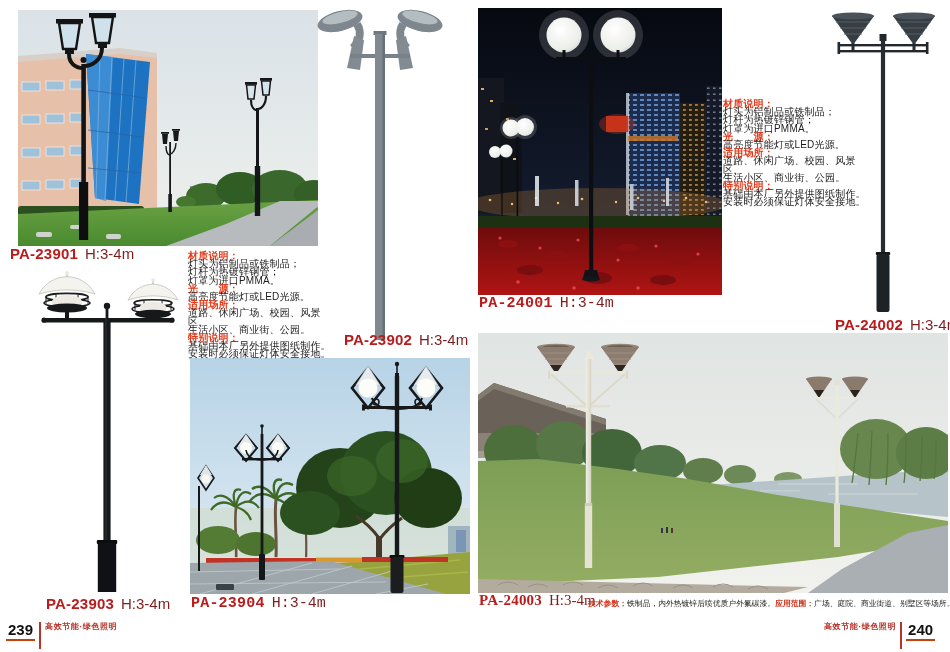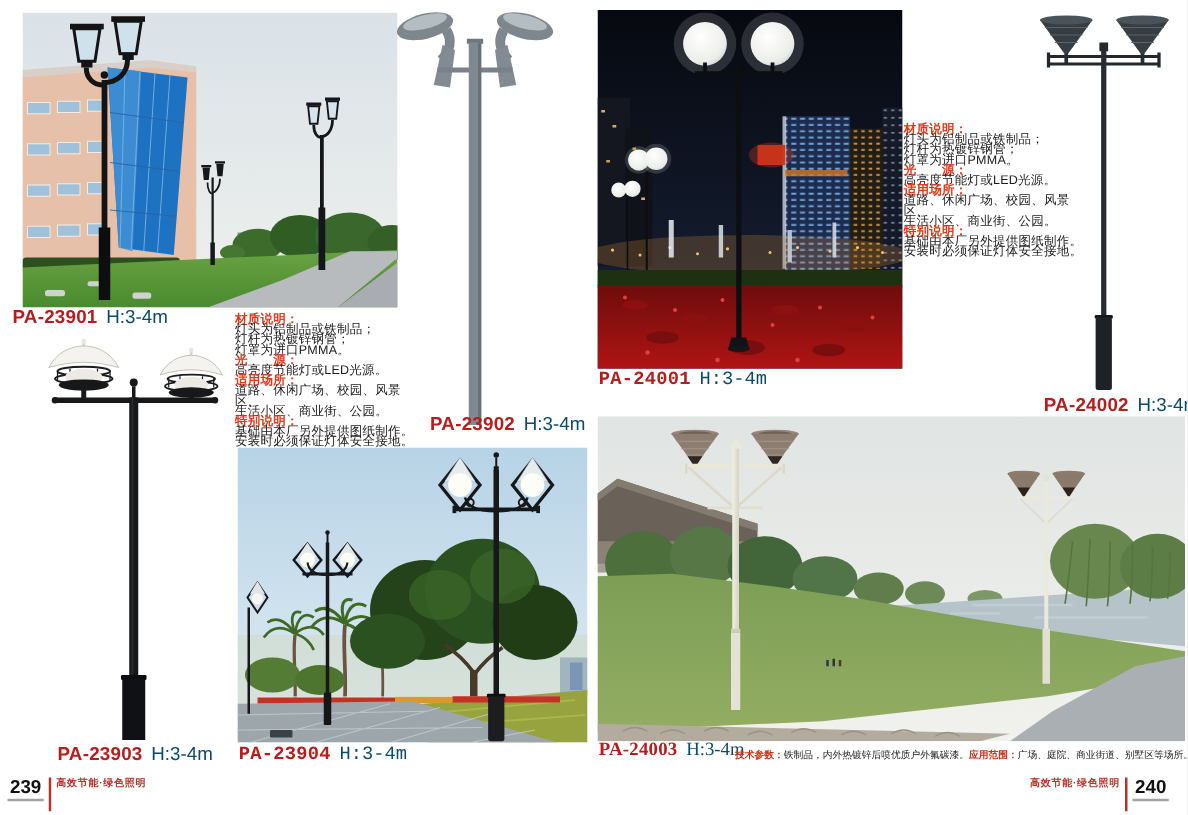--- a/index.html
+++ b/index.html
@@ -2,32 +2,32 @@
 <html><head>
 <meta charset="utf-8">
 <style>
   html,body{margin:0;padding:0;background:#e8e8e8;font-family:"Liberation Sans",sans-serif;}
   #page{position:relative;width:950px;height:652px;background:#ffffff;overflow:hidden;margin:0 auto;}
   .abs{position:absolute;}
   svg{display:block;}
   
   .plabel{position:absolute;white-space:nowrap;font-size:15px;line-height:16px;}
   .plabel .code{color:#b91c1c;font-weight:bold;letter-spacing:.2px;}
-  .plabel .size{color:#0c4a6e;margin-left:7px;}
+  .plabel .size{color:#7f1d1d;margin-left:7px;}
   
   .desc{position:absolute;width:150px;font-size:10px;line-height:8.2px;letter-spacing:.2px;}
   .desc .dh{color:#e23a1a;font-weight:bold;}
   .desc .db{color:#1b1b1b;}
   
   .technote{position:absolute;white-space:nowrap;font-size:7.8px;line-height:9px;}
   .technote .tl{color:#d03018;font-weight:bold;}
   .technote .tb{color:#1b1b1b;}
   
   .footer{position:absolute;display:flex;align-items:flex-start;}
-  .pagenum{font-size:15px;font-weight:bold;color:#111;border-bottom:2px solid #a3a3a3;padding:0 2px 1px 2px;}
+  .pagenum{font-size:15px;font-weight:bold;color:#111;border-bottom:2px solid #c2410c;padding:0 2px 1px 2px;}
   .vline{width:2px;height:27px;background:#b5342a;margin:1px 4px 0 4px;}
   .slogan{margin-top:0;font-size:8px;font-weight:bold;color:#b5342a;letter-spacing:.6px;border-bottom:1.2px solid #b5342a;padding-bottom:20px;white-space:nowrap;}
 </style>
 </head>
 <body>
 
 <div id="page">
 
   <div class="abs" style="left:18px;top:10px;">
     <svg width="300" height="236" viewBox="0 0 300 236">

